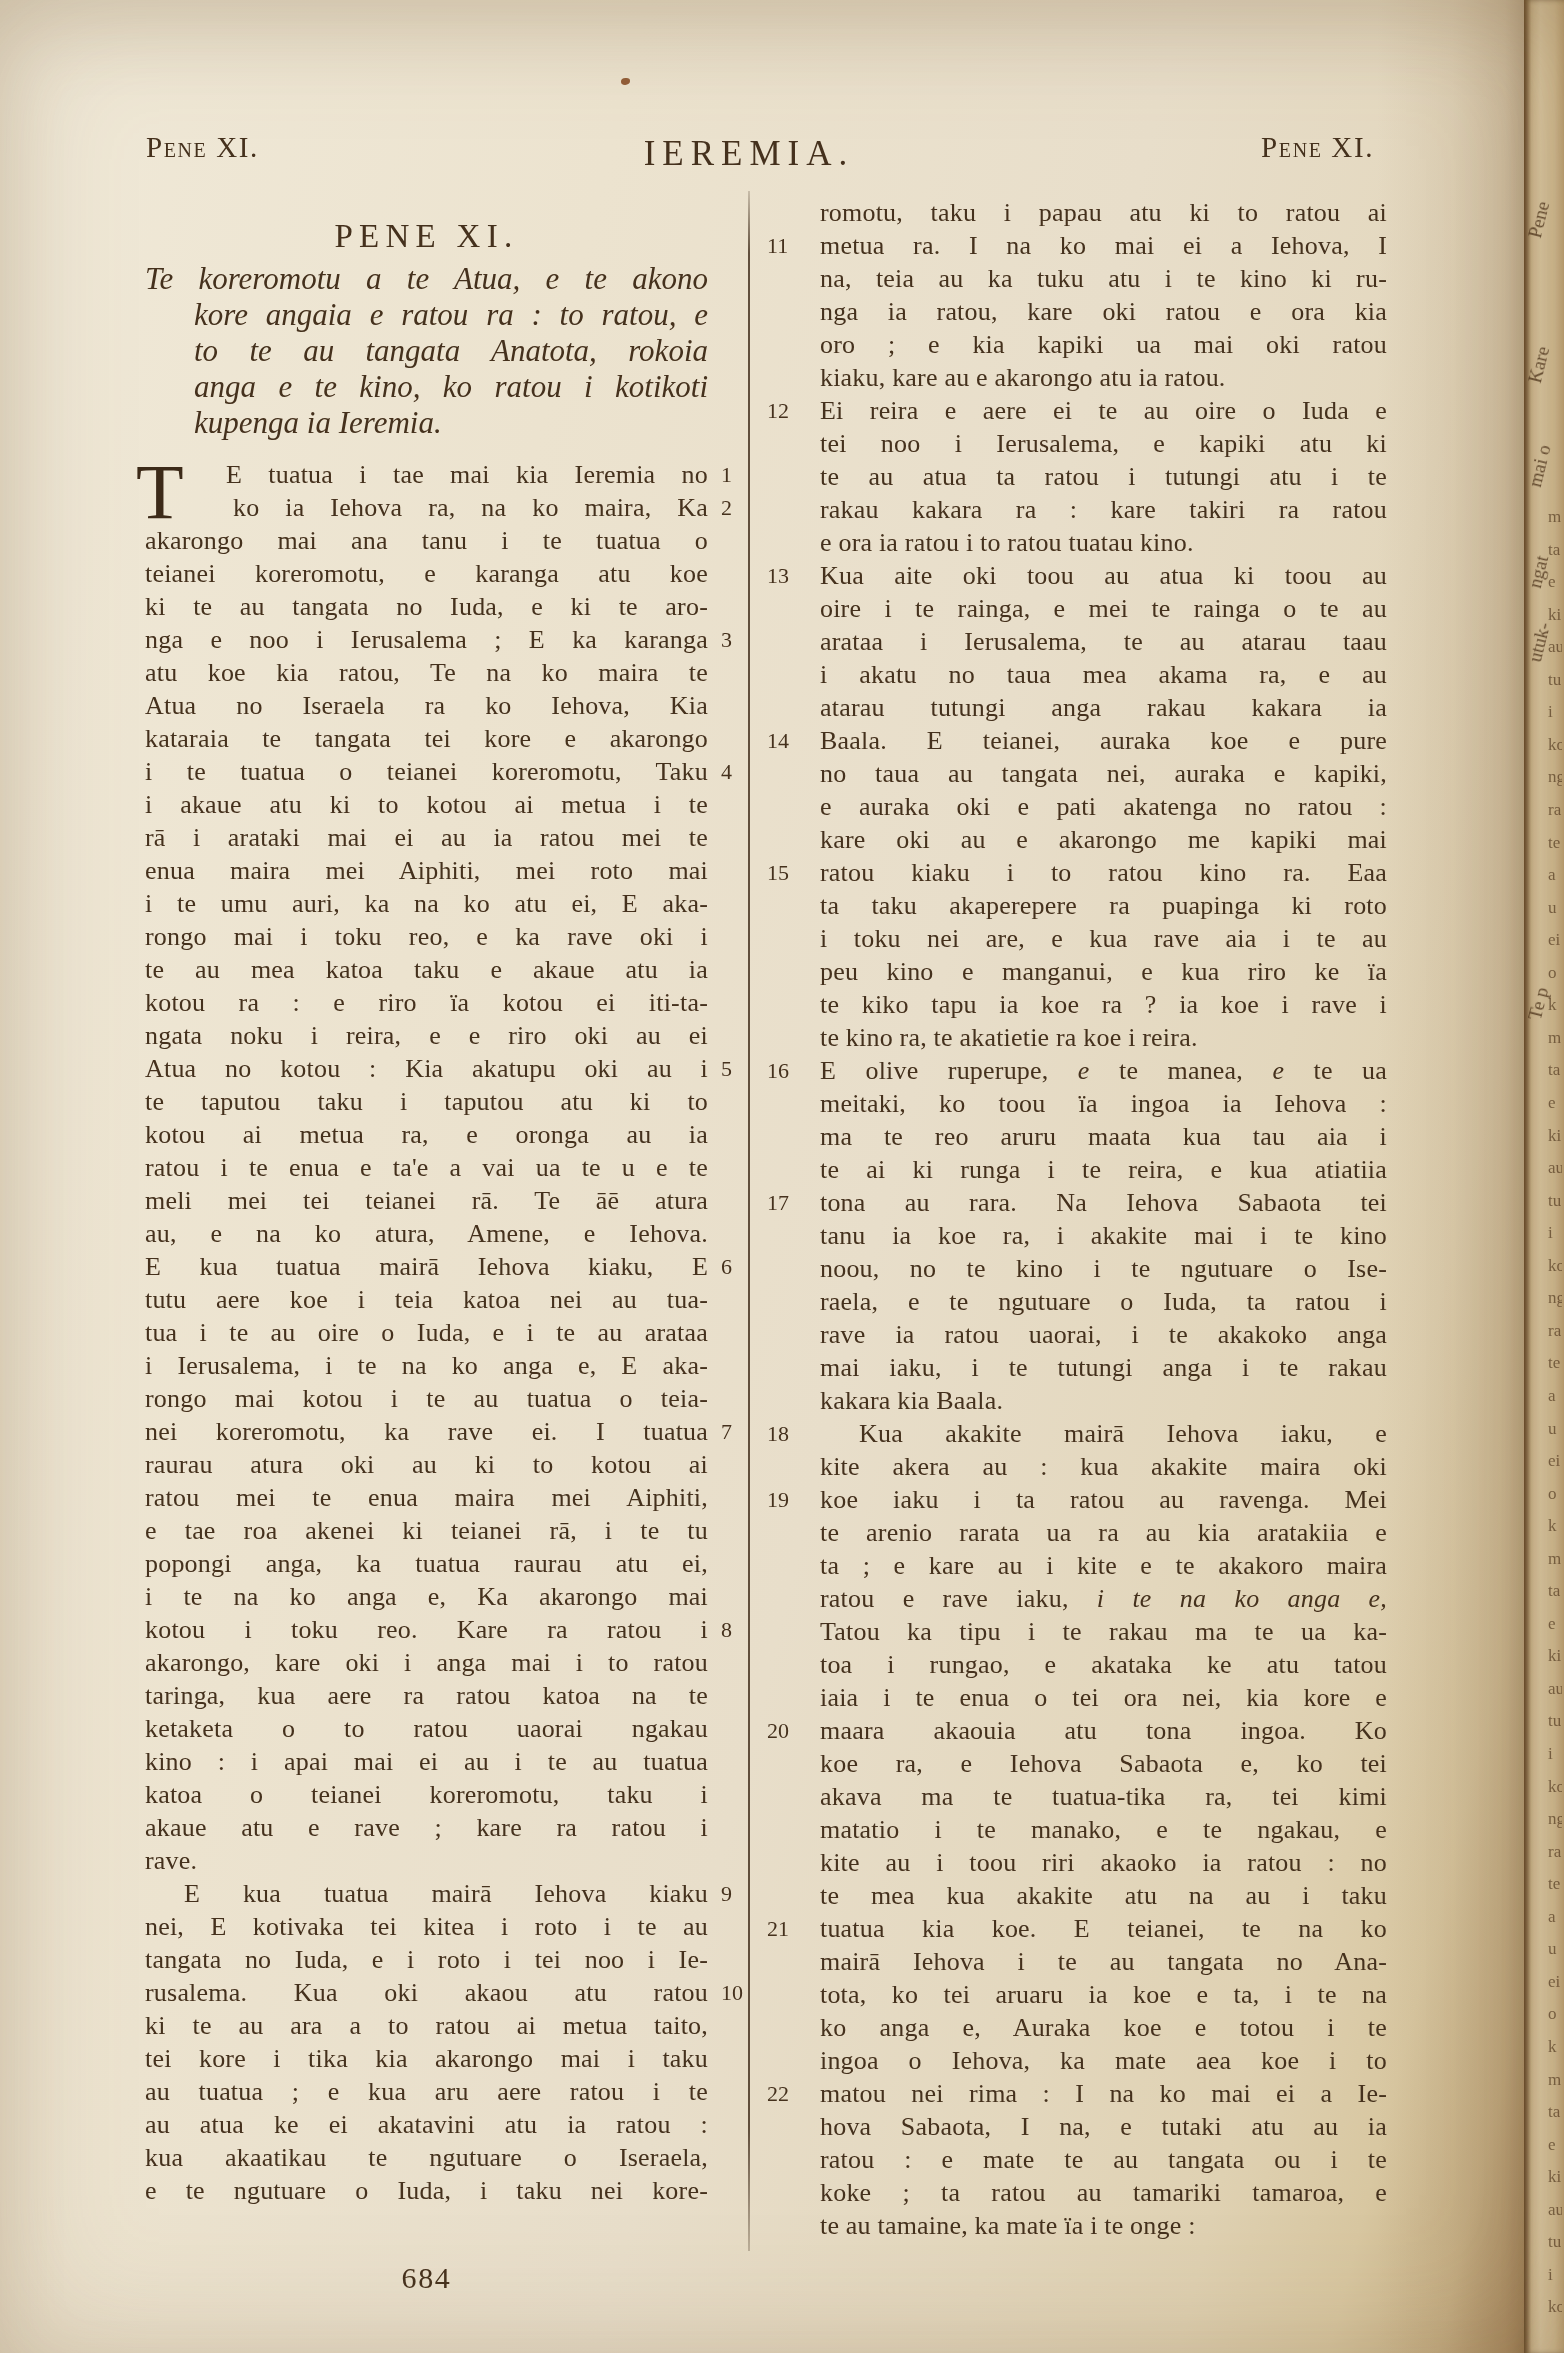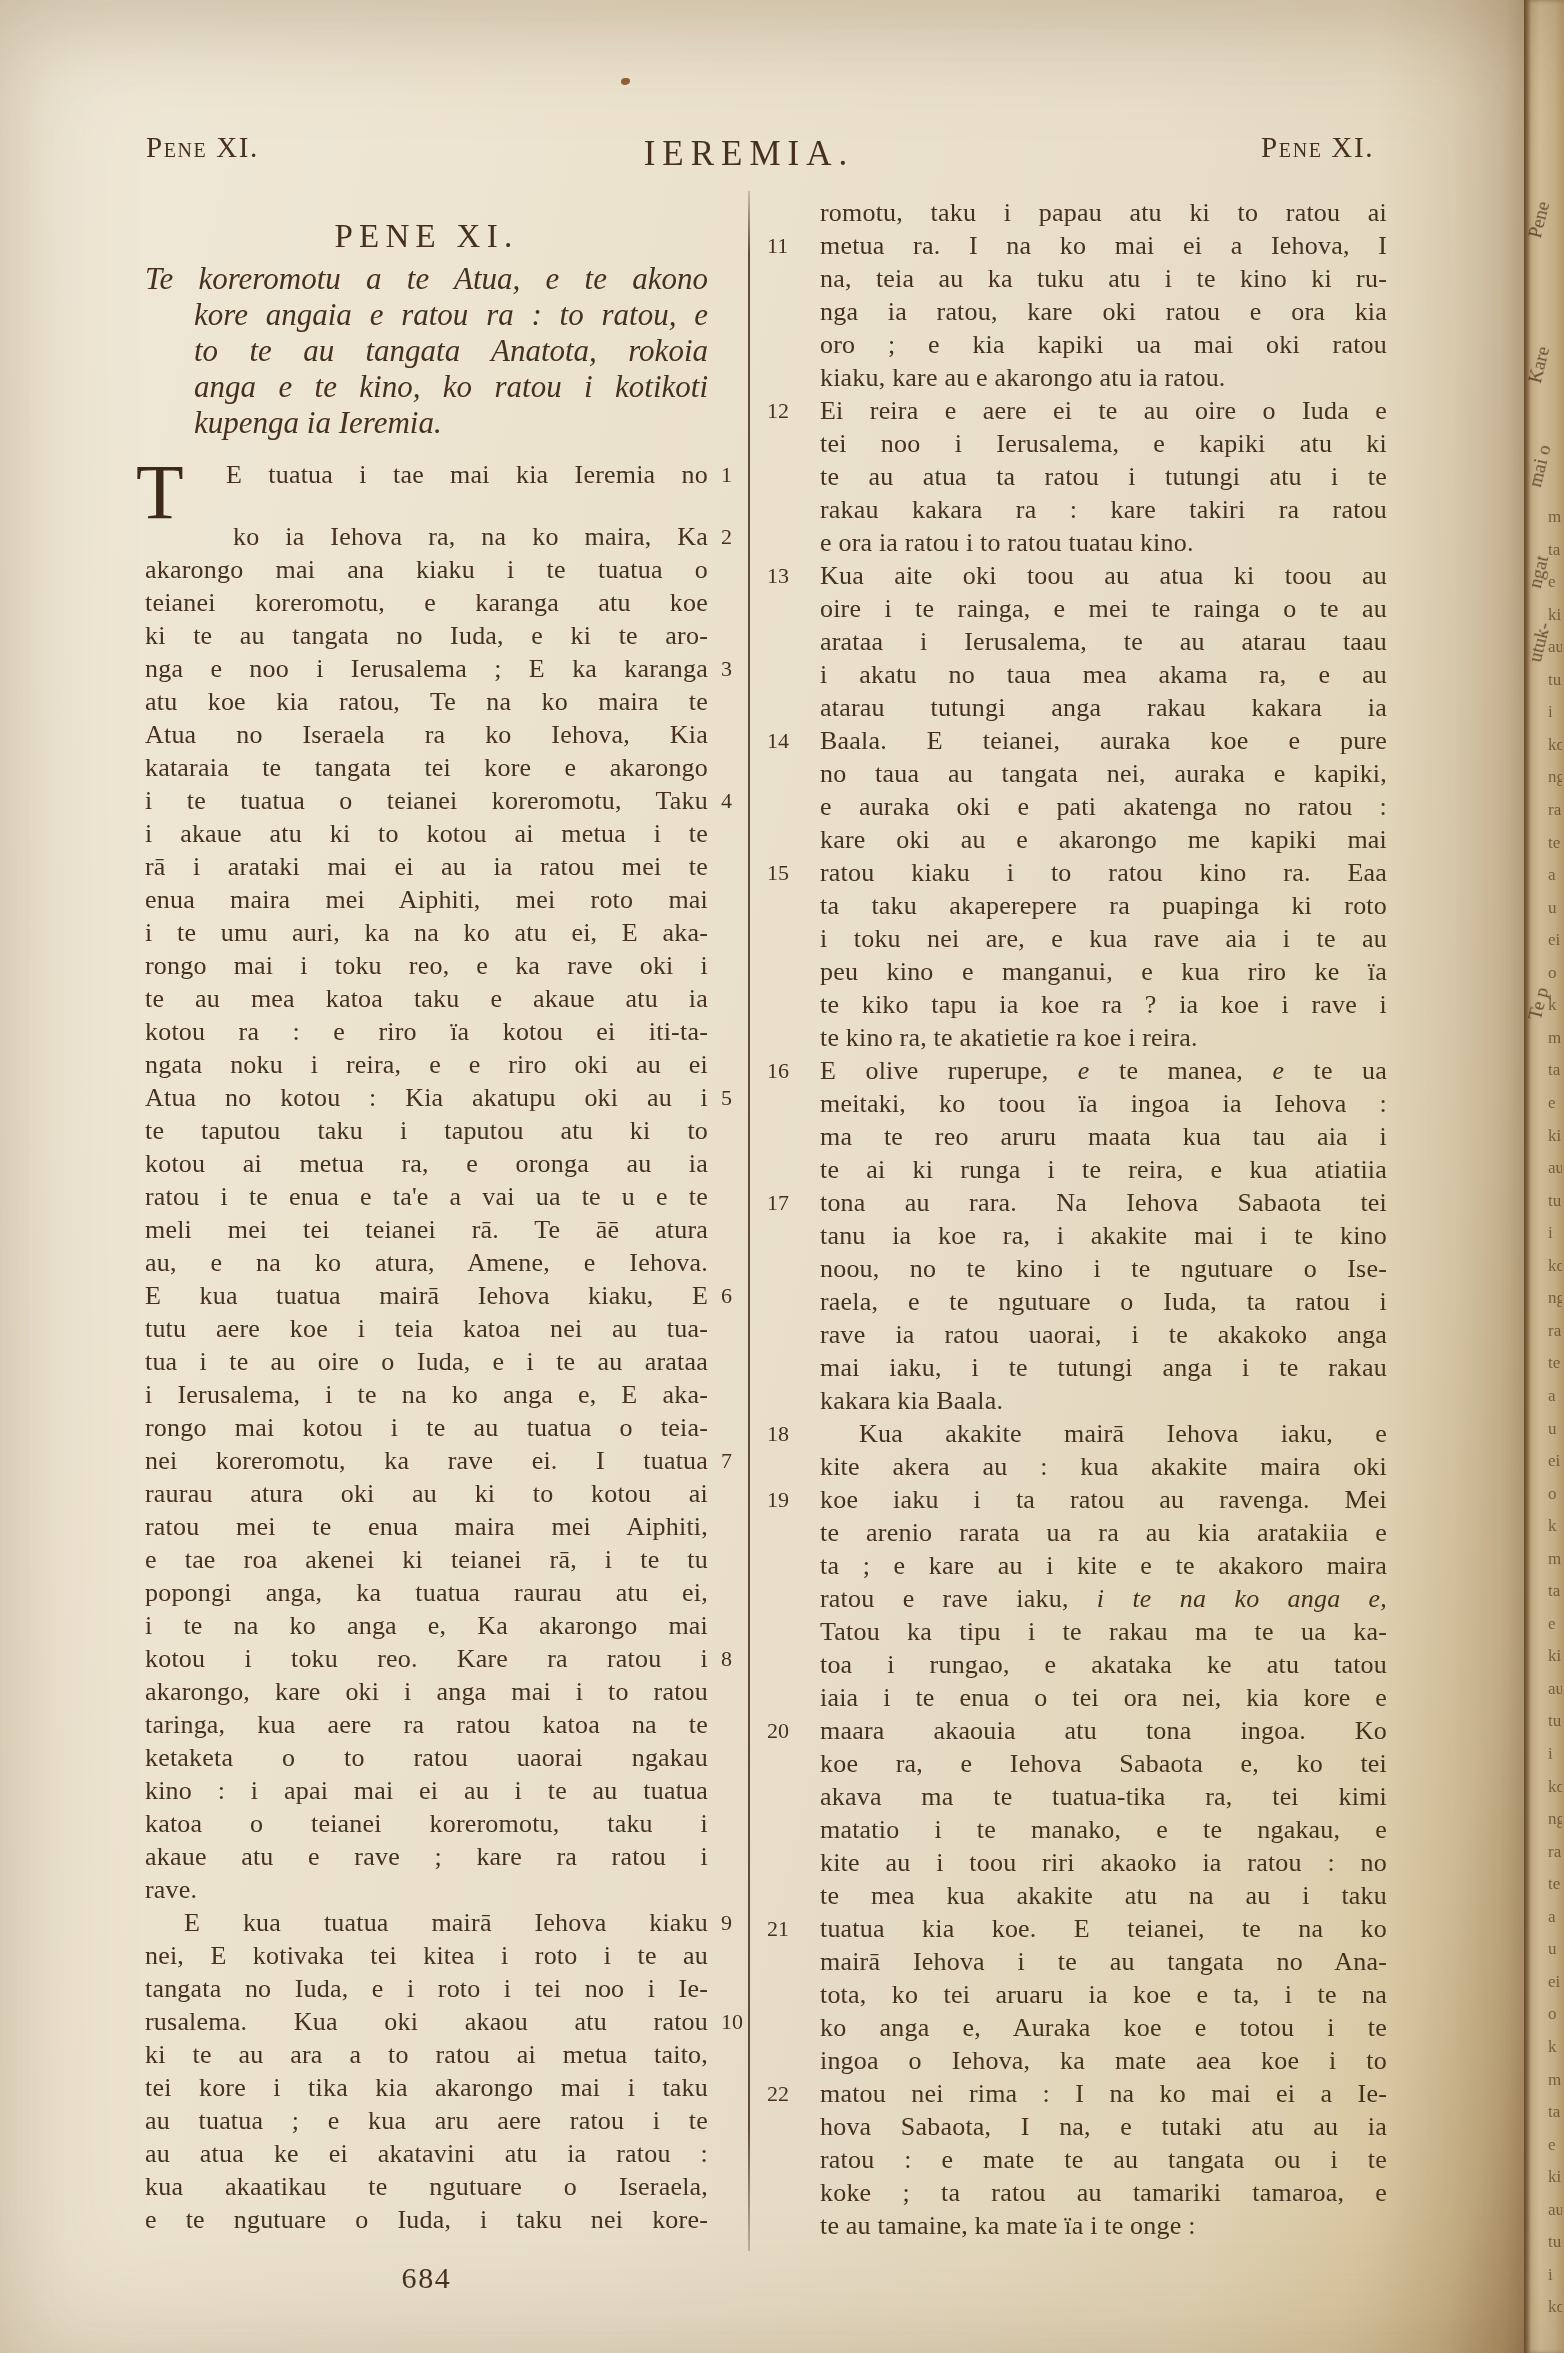--- a/index.html
+++ b/index.html
@@ -59,22 +59,22 @@
       <div class="sline">Te koreromotu a te Atua, e te akono</div>
       <div class="sline" style="padding-left: 49px;">kore angaia e ratou ra : to ratou, e</div>
       <div class="sline" style="padding-left: 49px;">to te au tangata Anatota, rokoia</div>
       <div class="sline" style="padding-left: 49px;">anga e te kino, ko ratou i kotikoti</div>
       <div class="sline nj" style="padding-left: 49px;">kupenga ia Ieremia.</div>
     </div>
   <div class="dropcap">T</div>
 
   <div class="col col-l" id="colL">
       <div class="bline" style="padding-left: 81px;">E tuatua i tae mai kia Ieremia no<span class="v">1</span></div>
-      <div class="bline" style="padding-left: 88px; margin-top: 29px;">ko ia Iehova ra, na ko maira, Ka<span class="v">2</span></div>
-      <div class="bline">akarongo mai ana kiaku i te tuatua o</div>
+      <div class="bline" style="padding-left: 88px;">ko ia Iehova ra, na ko maira, Ka<span class="v">2</span></div>
+      <div class="bline">akarongo mai ana tanu i te tuatua o</div>
       <div class="bline">teianei koreromotu, e karanga atu koe</div>
       <div class="bline">ki te au tangata no Iuda, e ki te aro-</div>
       <div class="bline">nga e noo i Ierusalema ; E ka karanga<span class="v">3</span></div>
       <div class="bline">atu koe kia ratou, Te na ko maira te</div>
       <div class="bline">Atua no Iseraela ra ko Iehova, Kia</div>
       <div class="bline">kataraia te tangata tei kore e akarongo</div>
       <div class="bline">i te tuatua o teianei koreromotu, Taku<span class="v">4</span></div>
       <div class="bline">i akaue atu ki to kotou ai metua i te</div>
       <div class="bline">rā i arataki mai ei au ia ratou mei te</div>
       <div class="bline">enua maira mei Aiphiti, mei roto mai</div>

